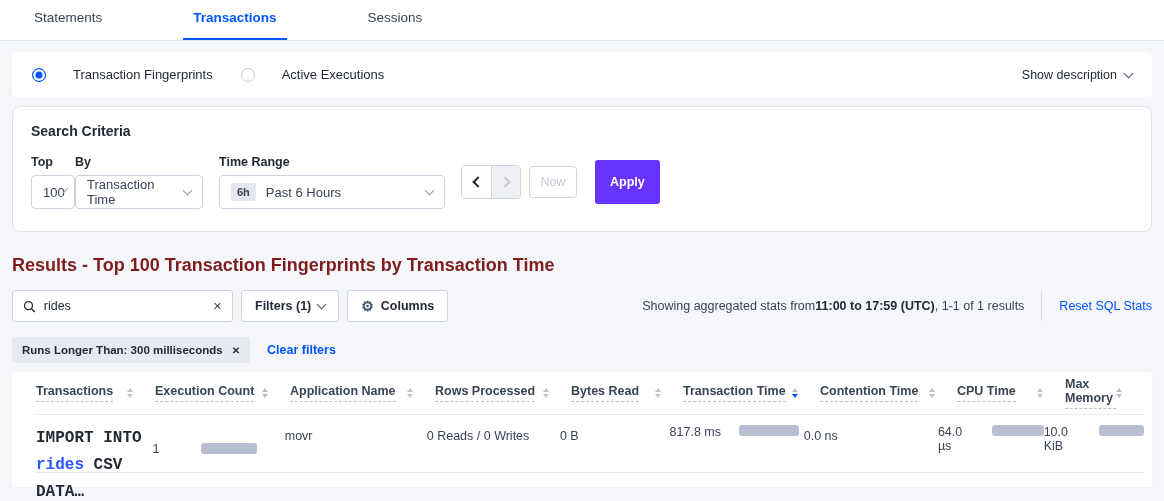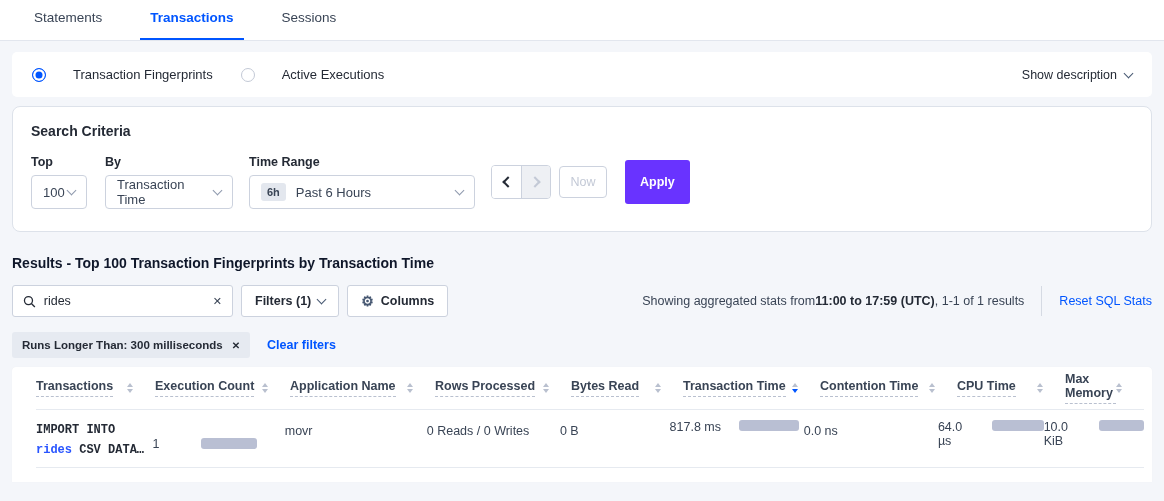--- a/index.html
+++ b/index.html
@@ -1,21 +1,21 @@
 <!DOCTYPE html>
 <html><head>
 <meta charset="utf-8">
 <style>
   * { margin:0; padding:0; box-sizing:border-box; }
   html,body { width:1164px; height:501px; overflow:hidden;
     font-family:"Liberation Sans", sans-serif; background:#f4f6fa; color:#242a35; }
 
   
   .tabbar { background:#fff; border-bottom:1px solid #e2e6ee; height:41px;
-    display:flex; align-items:flex-end; padding-left:24px; gap:28px; }
+    display:flex; align-items:flex-end; padding-left:24px; gap:71px; }
   .tab { font-size:13.5px; color:#394455; padding:12px 10px 13px; cursor:pointer;
     border-bottom:2.5px solid transparent; }
   .tab.active { color:#0055ff; font-weight:bold; border-bottom-color:#0055ff; }
 
   
   .radio-card { margin:11px 12px 0; background:#fff; border-radius:5px; height:45px;
     display:flex; align-items:center; padding:0 20px; }
   .radio-opt { display:flex; align-items:center; gap:27px; margin-right:28px; cursor:pointer; }
   .radio-dot { width:14px; height:14px; border-radius:50%; }
   .radio-dot.on  { background:#0055ff; box-shadow:inset 0 0 0 2.5px #fff; border:1.5px solid #0055ff; }
@@ -29,40 +29,40 @@
 
   .criteria-card { margin:9px 12px 0; background:#fff; border:1px solid #dde2ea;
     border-radius:8px; padding:16px 18px 22px; }
   .criteria-title { font-size:14px; font-weight:bold; color:#242a35; }
   .controls { display:flex; align-items:center; margin-top:16px; }
   .ctrl { display:flex; flex-direction:column; gap:6px; }
   .ctrl-label { font-size:12.5px; font-weight:bold; color:#242a35; }
   .select { height:34px; border:1px solid #ccd2de; border-radius:4px; background:#fff;
     display:flex; align-items:center; padding:0 11px; font-size:13px; color:#394455; cursor:pointer; }
   .select .chev { margin-left:auto; border-color:#8e99ad; }
-  .sel-top { width:56px; margin-right:18px; }
+  .sel-top { width:44px; }
   .sel-by  { width:128px; margin-right:16px; }
   .sel-range { width:226px; }
   .range-badge { background:#e3e7ee; border-radius:3px; font-size:11px; font-weight:bold;
     color:#394455; padding:3px 6px; margin-right:10px; }
 
   .nav-group { display:flex; margin-left:16px; border:1px solid #ccd2de; border-radius:4px; overflow:hidden; }
   .nav-btn { width:29px; height:32px; display:flex; align-items:center; justify-content:center; cursor:pointer; background:#fff; }
   .nav-btn + .nav-btn { border-left:1px solid #ccd2de; }
   .nav-btn.disabled { background:#eef0f4; cursor:default; }
   .arr { width:8px; height:8px; border-right:2px solid #242a35; border-bottom:2px solid #242a35; }
   .arr.left  { transform:rotate(135deg); margin-left:3px; }
   .arr.right { transform:rotate(-45deg); margin-right:3px; border-color:#c3c9d6; }
   .now-btn { margin-left:8px; width:48px; height:32px; border:1px solid #ccd2de; border-radius:4px;
     background:#fff; color:#c3c9d6; font-size:12.5px; display:flex; align-items:center; justify-content:center; }
   .apply-btn { margin-left:18px; height:44px; padding:0 15px; background:#6933ff; border:none;
     border-radius:3px; color:#fff; font-size:12.5px; font-weight:bold; cursor:pointer; }
 
   
-  .results-title { margin:23px 12px 4px; font-size:14px; font-weight:bold; color:#0f172a; }
+  .results-title { margin:23px 12px 4px; font-size:18px; font-weight:bold; color:#7f1d1d; }
   .toolbar { margin:14px 12px 0; display:flex; align-items:center; }
   .search-box { width:221px; height:32px; background:#fff; border:1px solid #ccd2de; border-radius:3px;
     display:flex; align-items:center; padding:0 10px; gap:8px; }
   .search-box input { border:none; outline:none; flex:1; font-size:12.5px; color:#242a35;
     font-family:"Liberation Sans", sans-serif; background:transparent; }
   .clear-x { font-size:11px; color:#394455; cursor:pointer; }
   .btn { height:32px; background:#fff; border:1px solid #ccd2de; border-radius:3px;
     display:flex; align-items:center; gap:7px; padding:0 13px; font-size:12.5px; font-weight:bold;
     color:#242a35; margin-left:8px; cursor:pointer; }
   .gear { font-size:14px; color:#475872; line-height:1; }
@@ -89,21 +89,21 @@
   .th-label { font-size:12.5px; font-weight:bold; color:#394455;
     border-bottom:1px dashed #b9c0cf; padding-bottom:3px; }
   .sorter { display:flex; flex-direction:column; gap:2px; }
   .tri-up { width:0; height:0; border-left:3.5px solid transparent; border-right:3.5px solid transparent;
     border-bottom:4.5px solid #b9c0cf; }
   .tri-dn { width:0; height:0; border-left:3.5px solid transparent; border-right:3.5px solid transparent;
     border-top:4.5px solid #b9c0cf; }
   .sorter.desc .tri-dn { border-top-color:#0055ff; }
 
   .td { font-size:12.5px; color:#394455; padding-top:14px; }
-  .query { font-family:"Liberation Mono","DejaVu Sans Mono",monospace; font-size:12px;
+  .query { font-family:"Liberation Mono","DejaVu Sans Mono",monospace; font-size:16px;
     font-weight:bold; color:#242a35; line-height:1.7; padding-top:10px; }
   .query .tbl-link { color:#2955ff; cursor:pointer; }
   .metric { padding-top:10px; display:flex; gap:18px; }
   .bar { height:11px; border-radius:3px; background:#b9bfd3; }
   .bar.w60{width:60px;} .bar.w58{width:58px;} .bar.w56{width:56px;}
   .count-cell { padding-top:10px; display:flex; align-items:center; }
   .count-cell .bar { margin-left:42px; }
 
   .search-svg { width:13px; height:13px; }
 </style>

